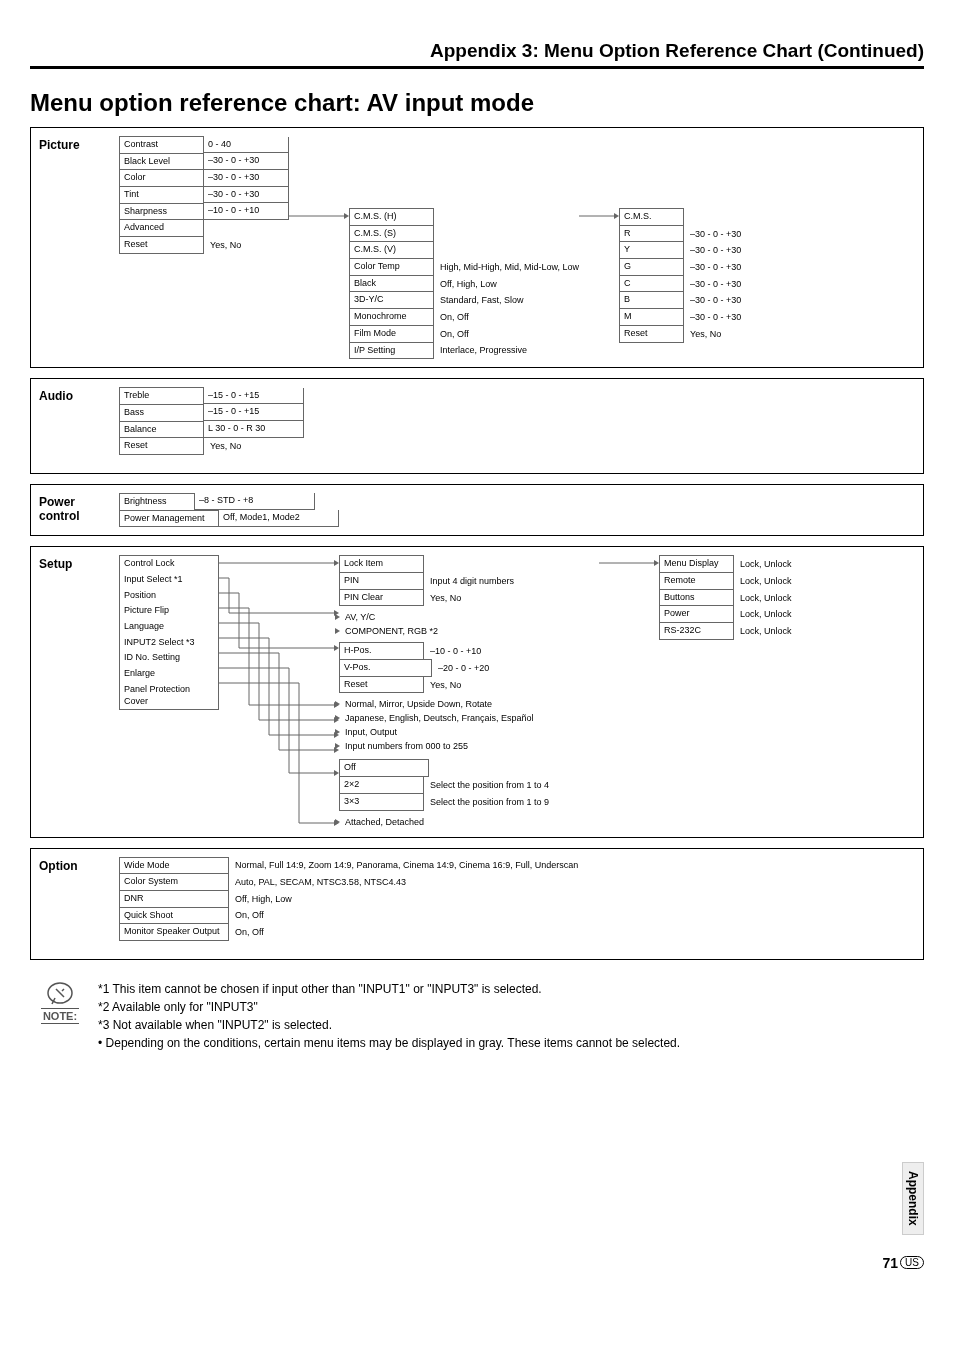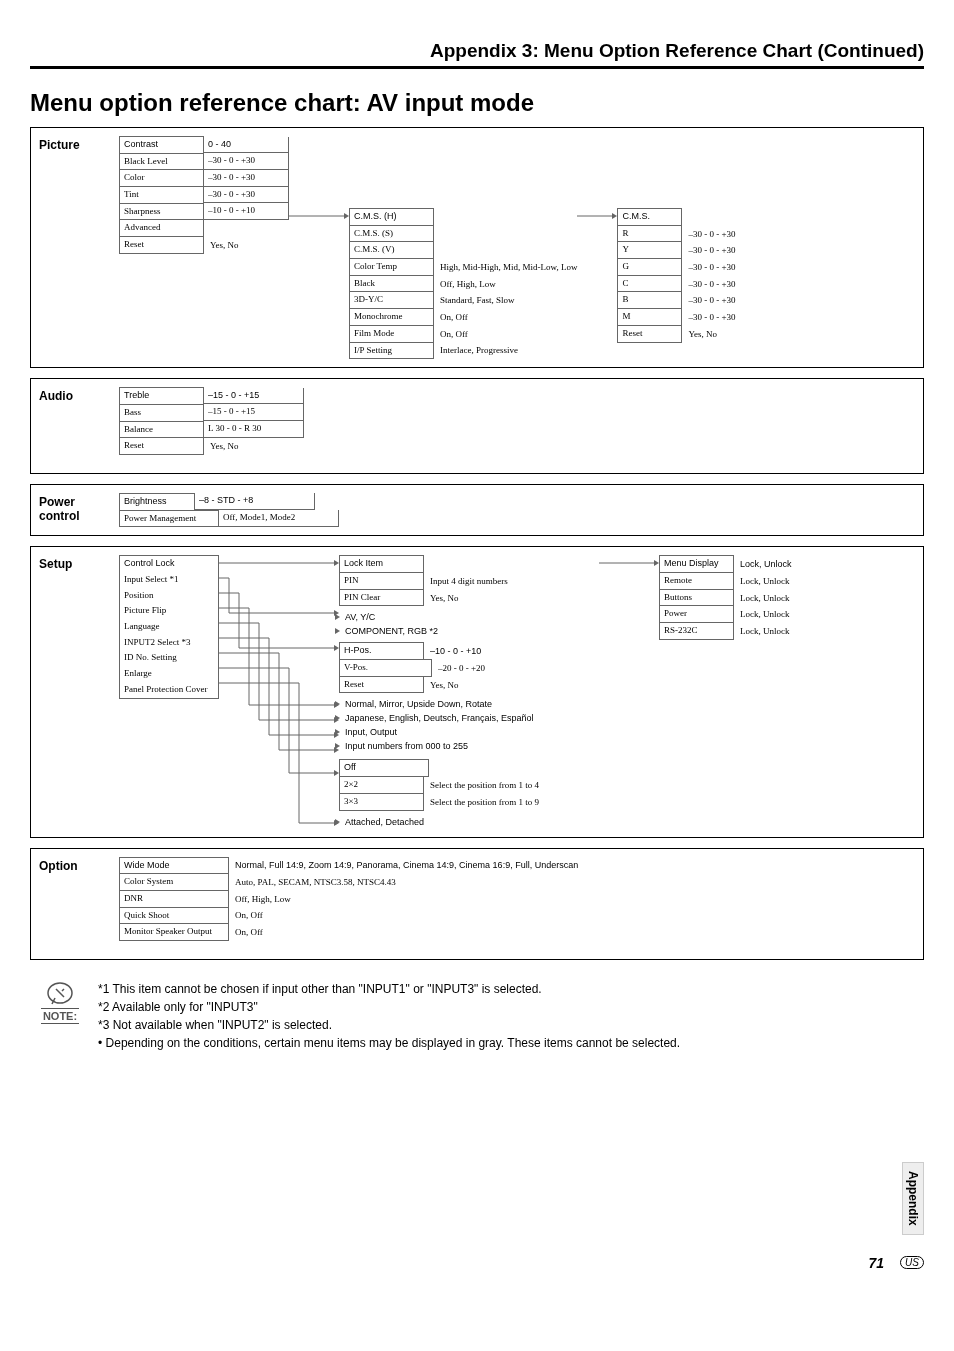--- a/index.html
+++ b/index.html
@@ -61,28 +61,28 @@
     font-weight: bold;
     font-size: 12px;
     background: #eee;
     border: 1px solid #ccc;
     padding: 8px 3px;
     margin-left: auto;
     margin-top: 120px;
     display: inline-block;
     float: right;
   }
-  .footer { clear: both; text-align: right; font-size: 14px; margin-top: 20px; display:flex; justify-content:flex-end; align-items:center; gap:16px;font-style:italic;}
+  .footer { clear: both; text-align: right; font-size: 14px; margin-top: 20px; display:flex; justify-content:flex-end; align-items:center; gap:2px;}
   .footer .us { border:1px solid #000; border-radius:10px; font-size:10px; padding:0 4px;}
 
   
   svg { overflow: visible; }
 
   .flexcol { display:flex; flex-direction:column; }
-  .mt-1 { margin-top:-1px;font-family:Liberation Serif, serif; }
+  .mt-1 { margin-top:-1px; }
 
   .plain { border:none; padding:2px 0 2px 6px; font-size:9px; position:relative;}
   .plain .tri { position:absolute; left:-4px; top:4px; width:0;height:0;border-top:3px solid transparent;border-bottom:3px solid transparent;border-left:5px solid #666;}
 </style>
 </head>
 <body>
 
 <div class="header-bar">
   <div class="header-title">Appendix 3: Menu Option Reference Chart (Continued)</div>
 </div>

